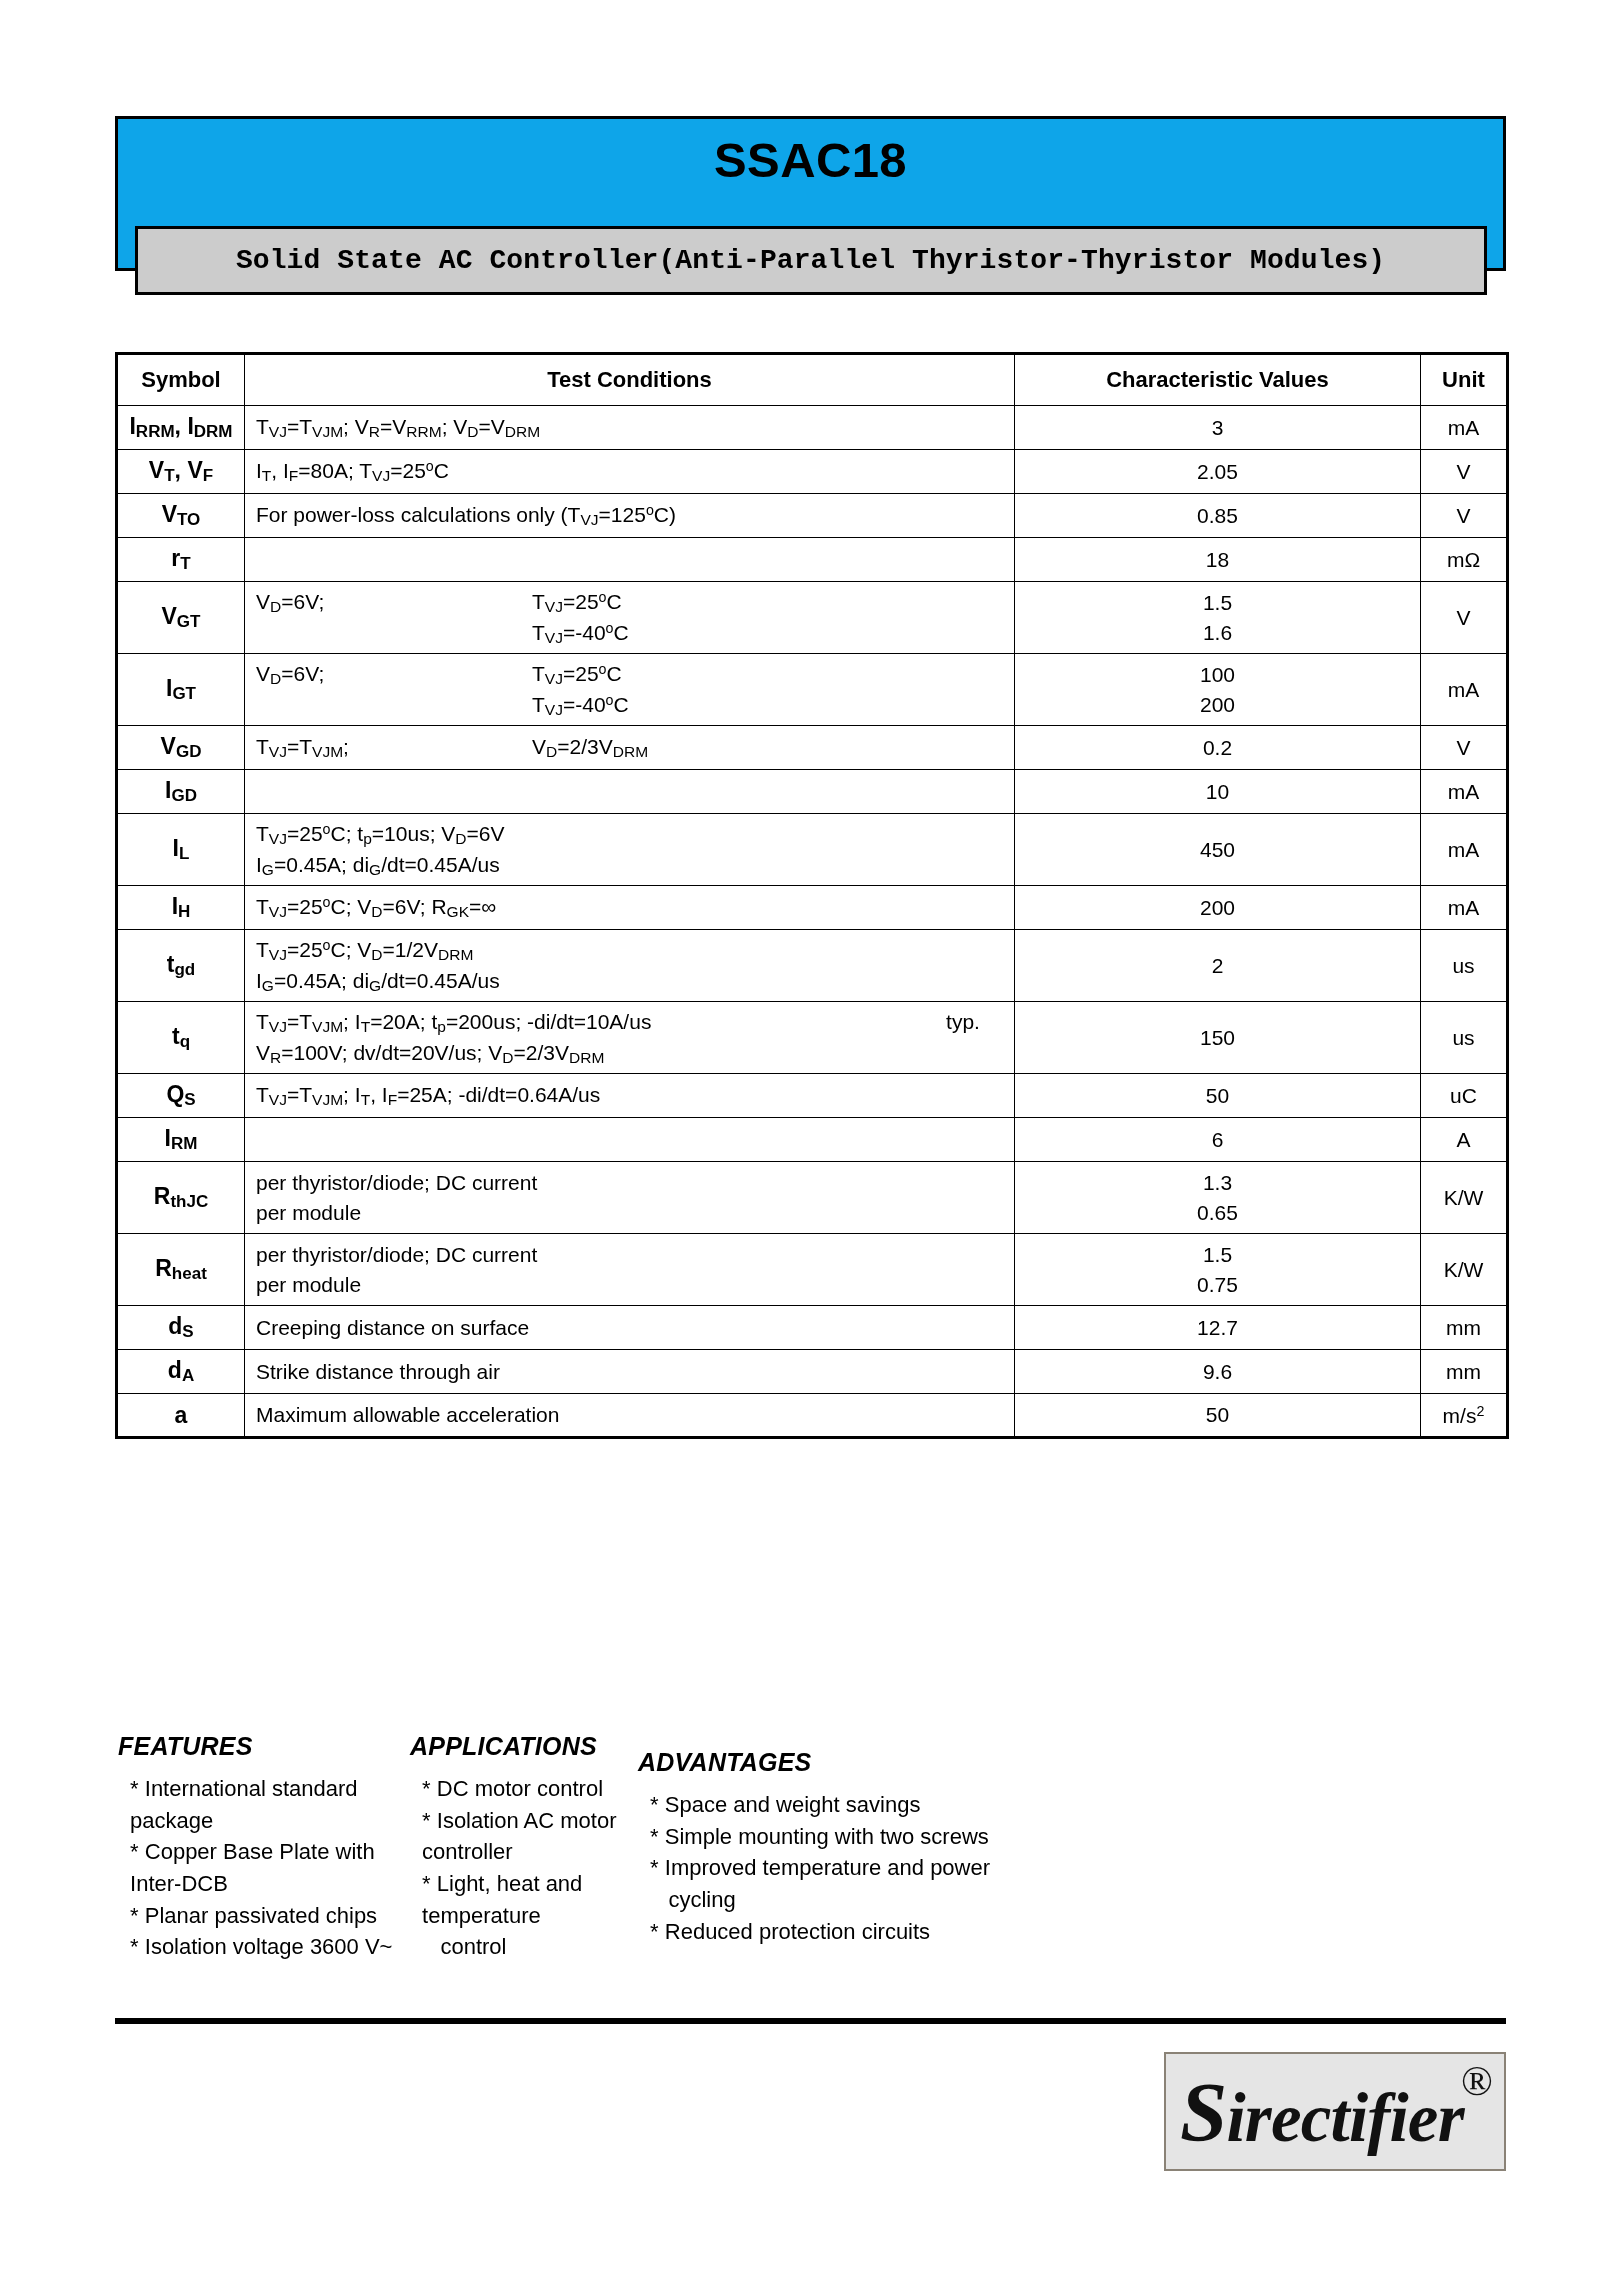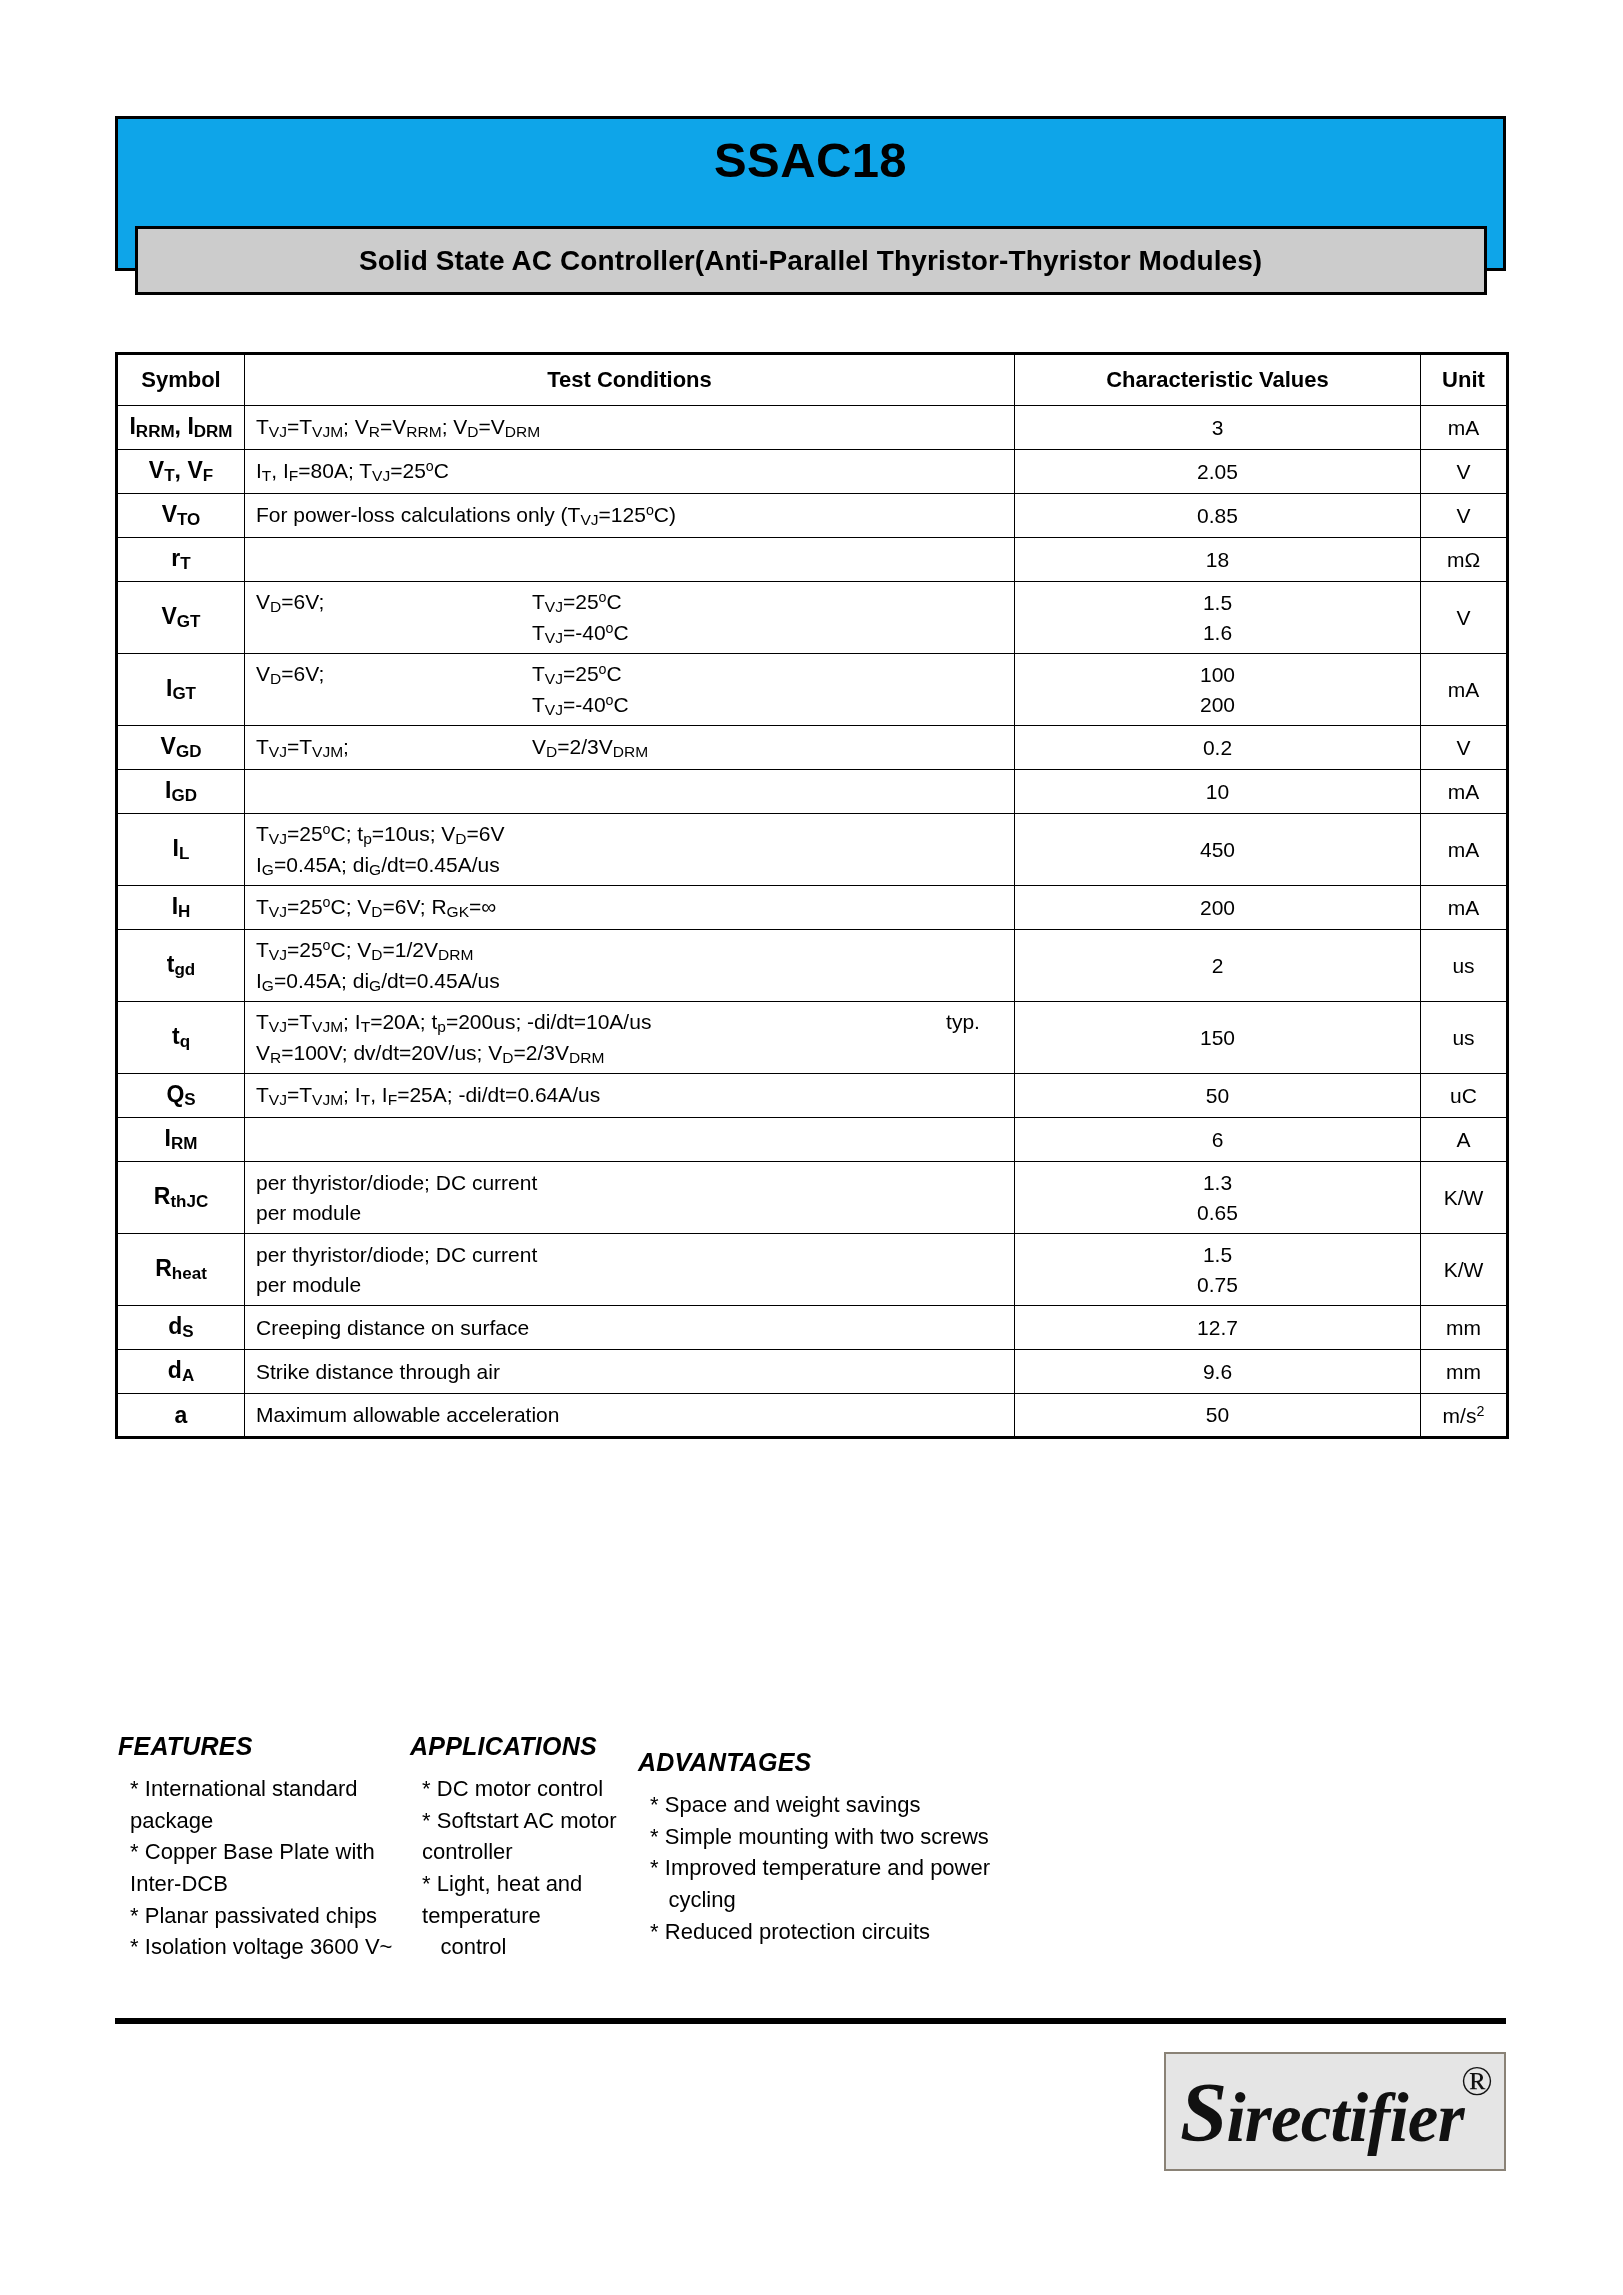--- a/index.html
+++ b/index.html
@@ -51,20 +51,21 @@
     left: 19.6px;
     top: 226px;
     width: 1352px;
     height: 69px;
     background: #cccccc;
     border: 3.9px solid #000;
     box-sizing: border-box;
     display: flex;
     align-items: center;
     justify-content: center;
+    font-family: Liberation Mono, monospace;
   }
   .subtitle-bar span {
     font-size: 28px;
     font-weight: bold;
     letter-spacing: 0.1px;
   }
 
   
   .spec-table {
     position: absolute;
@@ -372,21 +373,21 @@
           <li>* International standard package</li>
           <li>* Copper Base Plate with Inter-DCB</li>
           <li>* Planar passivated chips</li>
           <li>* Isolation voltage 3600 V~</li>
         </ul>
     </div>
     <div class="col col-applications">
       <div class="col-head">APPLICATIONS</div>
       <ul>
           <li>* DC motor control</li>
-          <li>* Softstart AC motor controller</li>
+          <li>* Isolation AC motor controller</li>
           <li>* Light, heat and temperature
    control</li>
         </ul>
     </div>
     <div class="col col-advantages">
       <div class="col-head">ADVANTAGES</div>
       <ul>
           <li>* Space and weight savings</li>
           <li>* Simple mounting with two screws</li>
           <li>* Improved temperature and power

